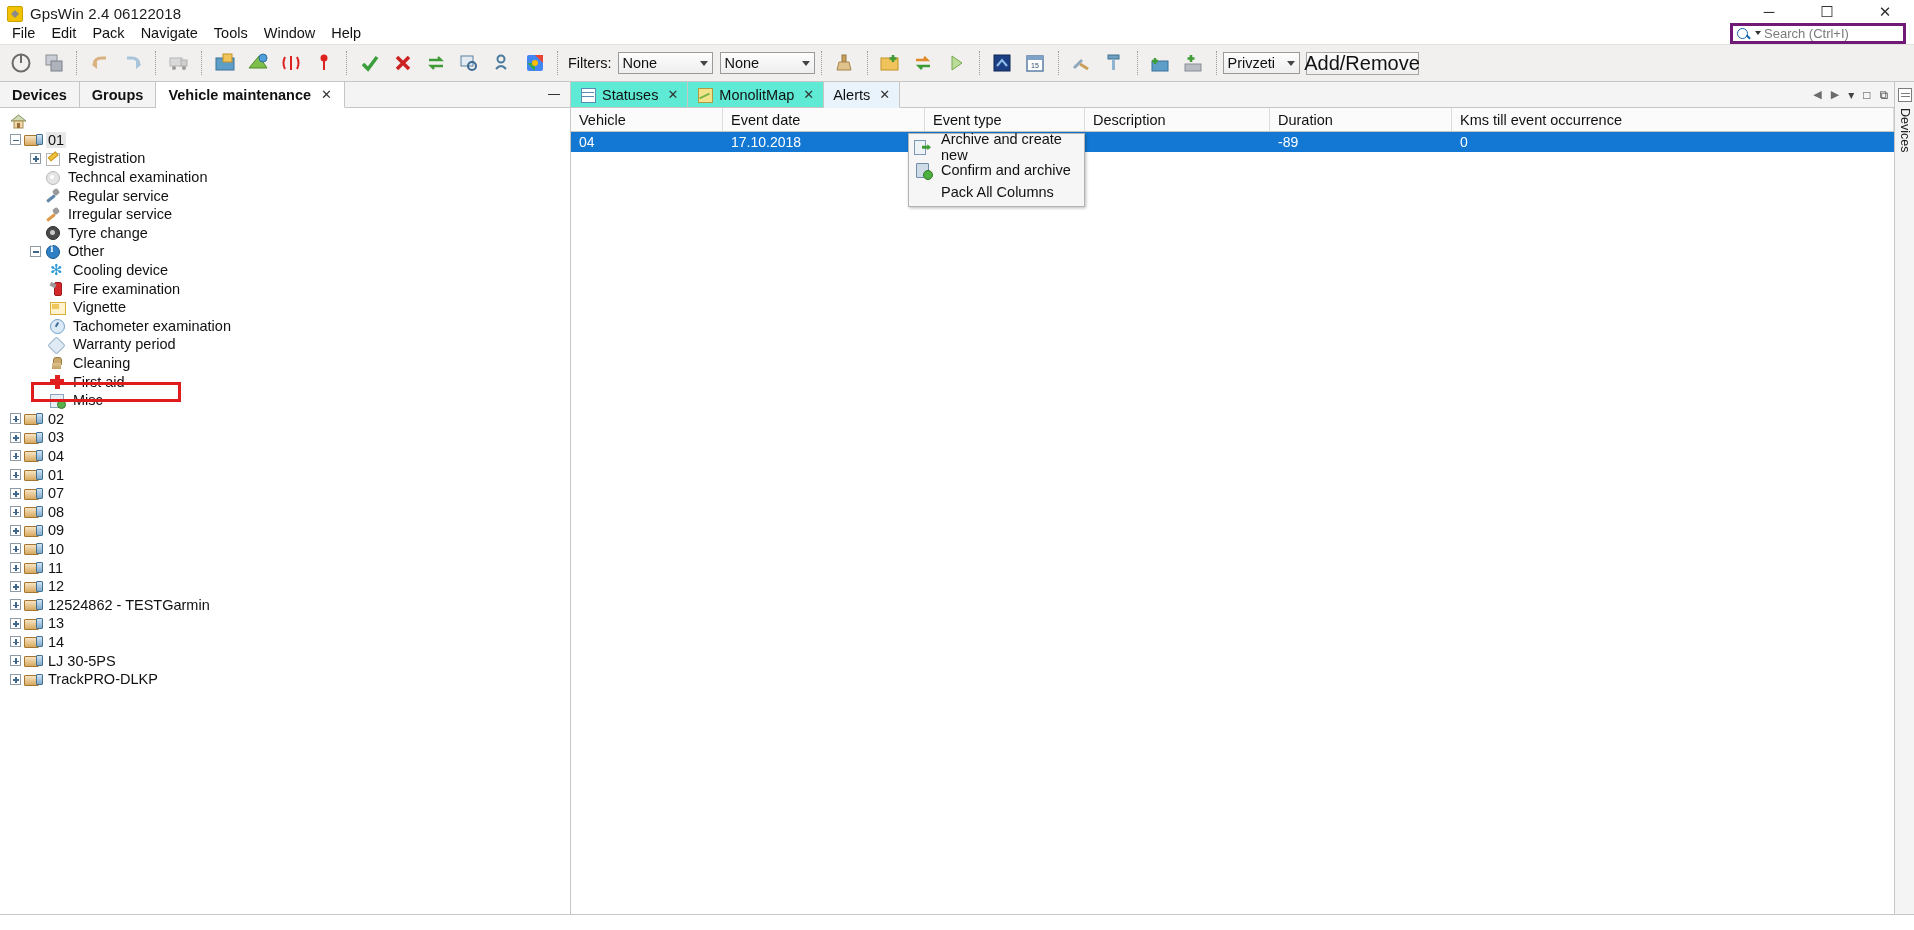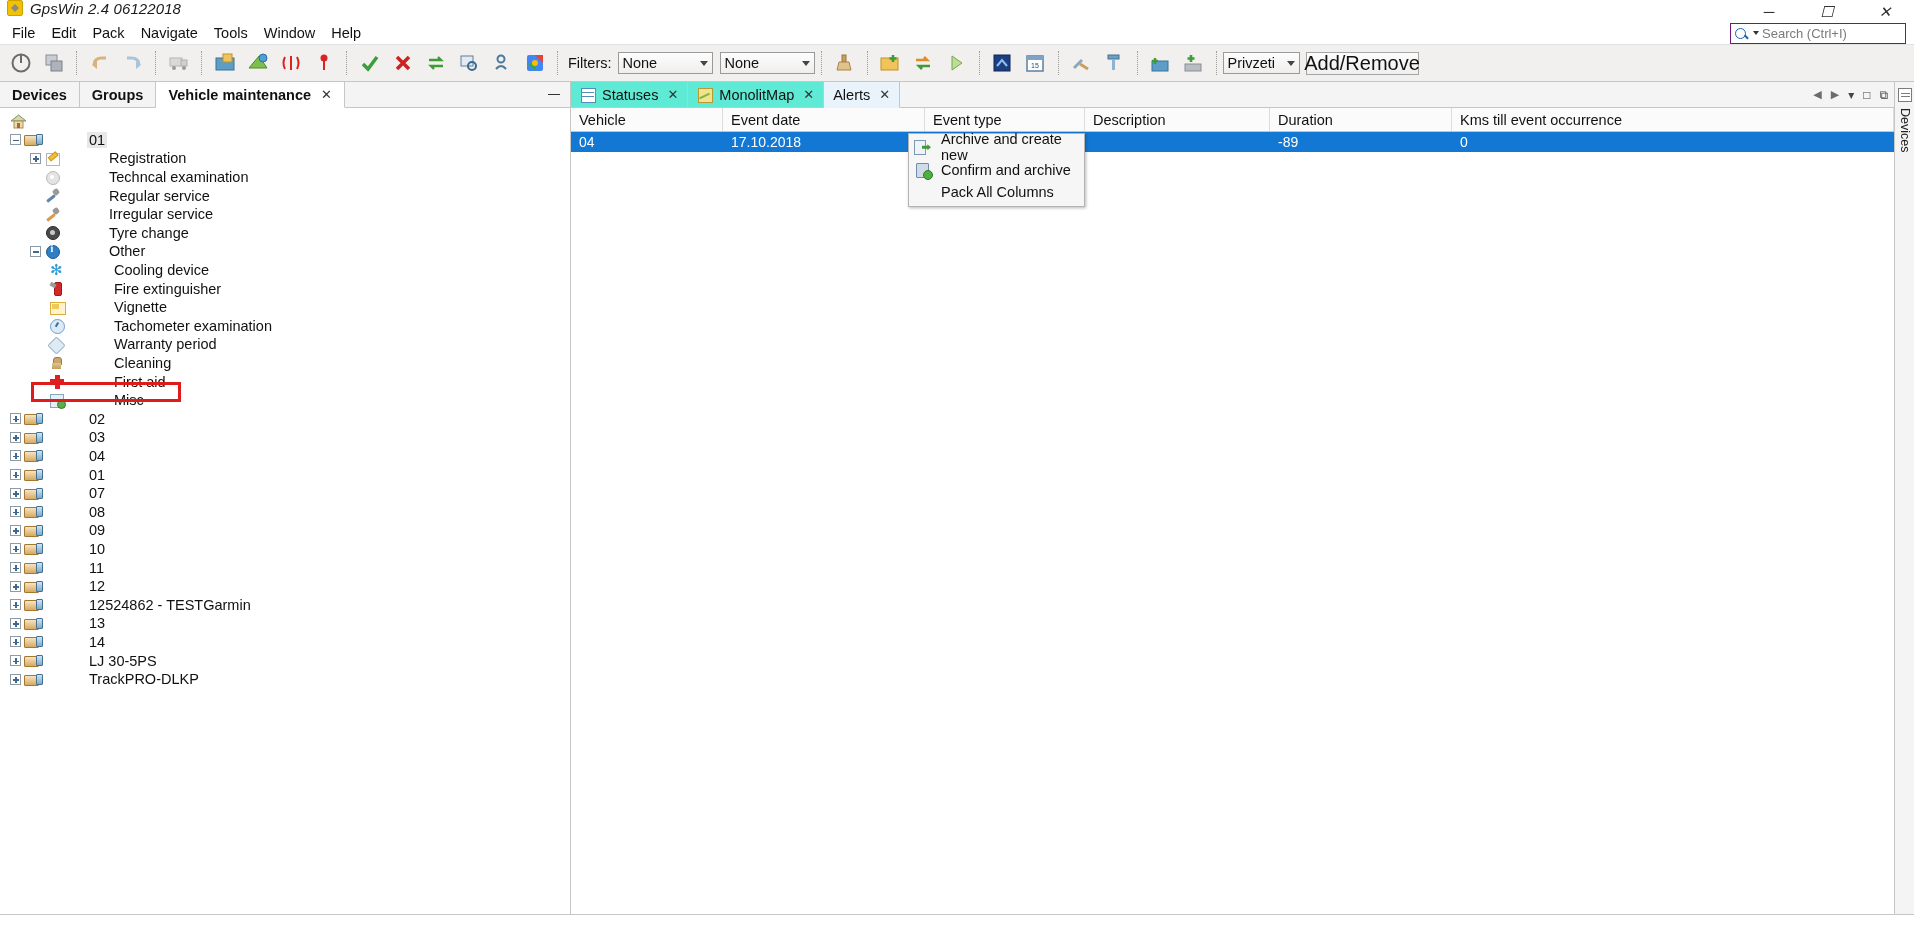--- a/index.html
+++ b/index.html
@@ -8,22 +8,22 @@
     font-family: "Liberation Sans", sans-serif;
     font-size: 15px;
     background: #ffffff;
     overflow: hidden;
     color: #000;
   }
   .app { width: 1914px; height: 930px; display: flex; flex-direction: column; background:#ffffff; }
 
   
   .titlebar {
-    height: 22px; min-height:22px; background: #ffffff; display: flex; align-items: flex-start;
-    border-bottom: none; padding-left: 7px; font-style: italic;
+    height: 22px; min-height:22px; background: #ffffff; display: flex; align-items: flex-end;
+    border-bottom: none; padding-left: 7px;
   }
   .title-icon {
     width: 16px; height: 16px; margin-right: 7px; position: relative;
     background: #f2c200; border: 1px solid #c9a200; border-radius: 2px;
   }
   .title-icon::after {
     content: ""; position: absolute; left: 3px; top: 3px; width: 8px; height: 8px;
     background: #8a8a8a; clip-path: polygon(50% 0,100% 50%,50% 100%,0 50%);
   }
   .title-text { font-size: 15px; color: #1b1b1b; letter-spacing: .1px; }
@@ -31,21 +31,21 @@
   .win-btn {
     width: 58px; height: 22px; display: flex; align-items: center; justify-content: center;
     font-size: 15px; color: #303030; line-height: 1;
   }
 
   
   .menubar { height: 22px; min-height:22px; display: flex; align-items: center; padding-left: 4px; background:#ffffff; }
   .menu-item { padding: 2px 8px; font-size: 14.5px; color: #111; }
   .menubar-right { margin-left: auto; margin-right: 8px; display: flex; align-items: center; }
   .search-box {
-    width: 176px; height: 21px; border: 1px solid #701a75; background: #fff;
+    width: 176px; height: 21px; border: 3px solid #701a75; background: #fff;
     display: flex; align-items: center; padding: 0 4px; font-size: 13px; color: #7b7b7b;
   }
   .search-icon-wrap { display:flex; align-items:center; margin-right:4px; }
   .search-glyph {
     width: 11px; height: 11px; border: 1.6px solid #1667b3; border-radius: 50%; position: relative; display:inline-block;
   }
   .search-glyph::after {
     content:""; position:absolute; width:5px; height:1.6px; background:#1667b3;
     transform: rotate(45deg); right:-4px; bottom:0px;
   }
@@ -91,21 +91,21 @@
   .trow { height: 18.6px; display: flex; align-items: center; white-space: nowrap; position: relative; font-size: 14.5px; color:#111; }
   .expander {
     width: 11px; height: 11px; border: 1px solid #8c9ba5; background: #fff; position: relative;
     display:inline-block; margin-right: 3px; flex: 0 0 auto;
   }
   .expander::before { content:""; position:absolute; left:2px; top:4.5px; width:6px; height:1.4px; background:#41678a; }
   .expander.plus::after { content:""; position:absolute; left:4.3px; top:2px; width:1.4px; height:6px; background:#41678a; }
   .expander.none { border:none; background: transparent; }
   .expander.none::before { display:none; }
   .ic { width: 17px; height: 15px; margin-right: 5px; flex: 0 0 auto; position: relative; display:inline-block; }
-  .lbl { padding: 0 2px; margin-left: 41px; }
+  .lbl { padding: 0 2px; }
   .lbl.sel { background: #e8e8e8; }
   .ic-truck::before {
     content:""; position:absolute; left:0; top:3px; width:13px; height:9px;
     background: linear-gradient(#f6e4c4,#d8a960); border:1px solid #a5762e; border-radius:1px;
   }
   .ic-truck::after {
     content:""; position:absolute; left:12px; top:2px; width:5px; height:9px;
     background: linear-gradient(#cfe4f5,#7fa9cc); border:1px solid #44708f; border-radius:1px;
   }
   .ic-pencil::before{content:"";position:absolute;left:2px;top:2px;width:12px;height:11px;background:#fff;border:1px solid #b5b5b5;}
@@ -474,21 +474,21 @@
           <span class="lbl">Other</span>
         </div>
 
         <div class="trow" style="padding-left:43px">
           <span class="ic ic-snow"></span>
           <span class="lbl">Cooling device</span>
         </div>
 
         <div class="trow" style="padding-left:43px">
           <span class="ic ic-fire"></span>
-          <span class="lbl">Fire extinguisher</span>
+          <span class="lbl">Fire examination</span>
         </div>
 
         <div class="trow" style="padding-left:43px">
           <span class="ic ic-vign"></span>
           <span class="lbl">Vignette</span>
         </div>
 
         <div class="trow" style="padding-left:43px">
           <span class="ic ic-tacho"></span>
           <span class="lbl">Tachometer examination</span>

